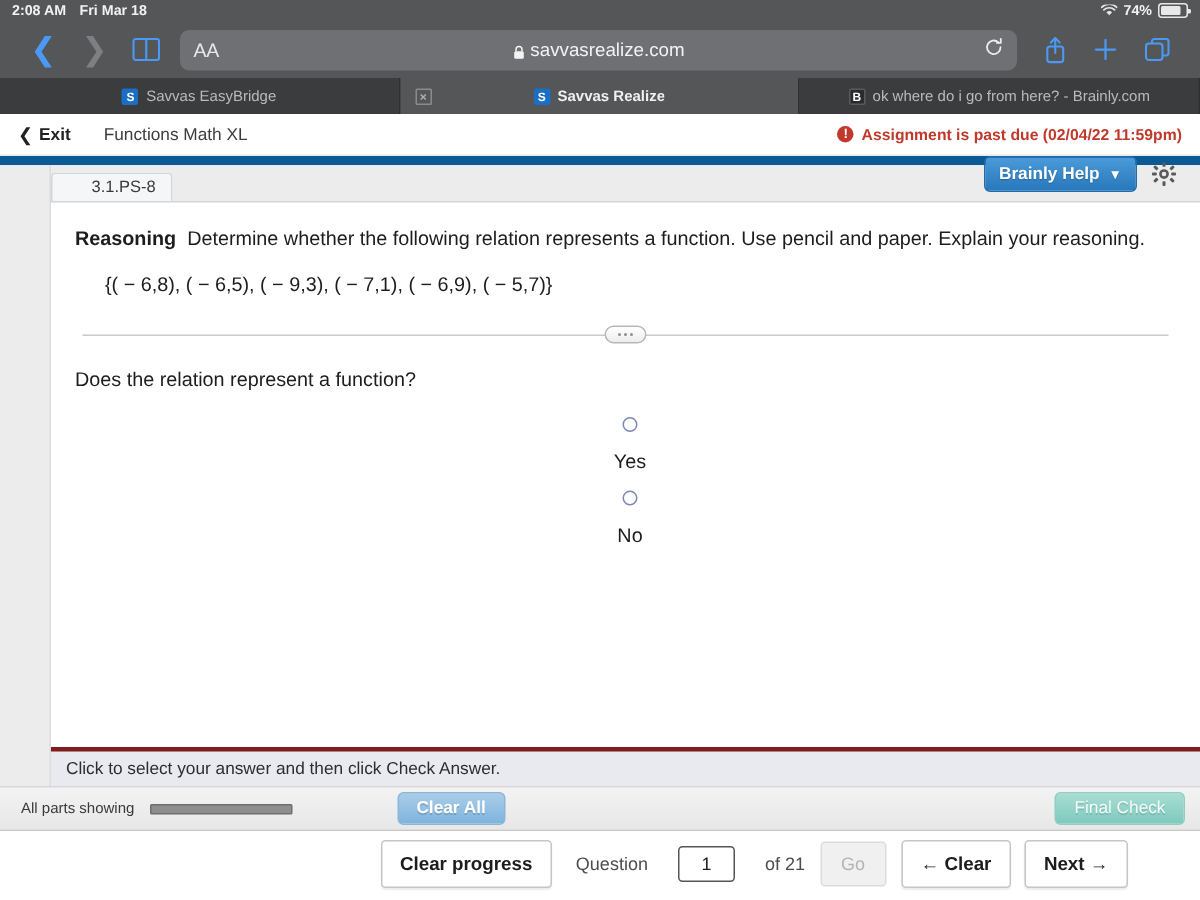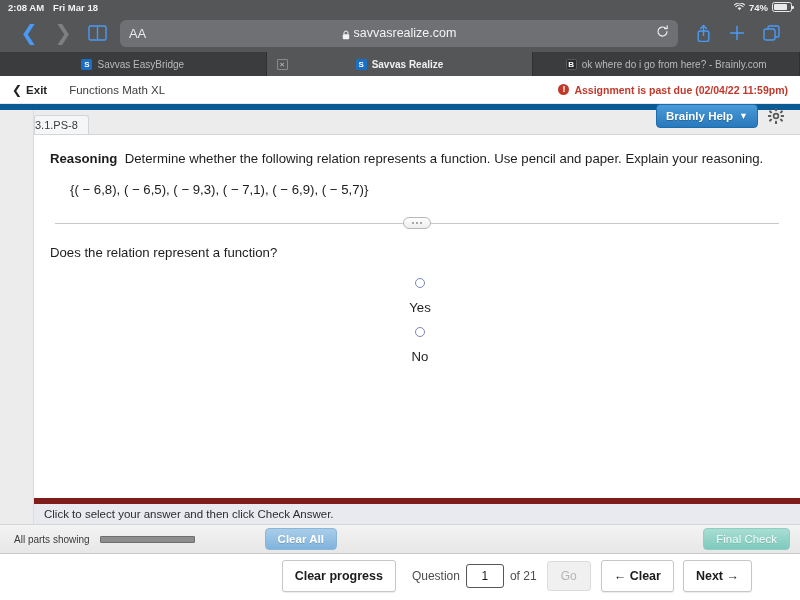--- a/index.html
+++ b/index.html
@@ -106,21 +106,21 @@
 
   
   .workspace { background: #ececec; height: 414px; position: relative; display:flex; }
   .leftrail { width: 34px; background: #ececec; flex: none; border-right: 1px solid #dcdcdc;}
   .panel { flex: 1; background:#ffffff; display:flex; flex-direction: column; position: relative; }
 
   .qtabrow { height: 24px; background: #ececec; display: flex; align-items: flex-end; }
   .qtab {
     background: #f4f6f8; border: 1px solid #d3d6d9; border-bottom: none;
     border-radius: 3px 3px 0 0; font-size: 11px; color: #3a3a3a;
-    padding: 3px 10px 3px 0; margin-left: 0px;
+    padding: 3px 10px 3px 26px; margin-left: 0px;
   }
   .qtabrow-fill { flex:1; }
 
   .qbody { flex: 1; background: #fff; border-top: 1px solid #d3d6d9; padding: 14px 16px 0 16px; overflow:hidden;}
 
   .qtext { font-size: 13.2px; color: #1d1d1d; line-height: 1.45; }
   .qtext b { font-weight: bold; }
   .relation { font-size: 13.2px; color: #1d1d1d; margin: 14px 0 0 20px; }
 
   .divider { margin: 20px 0 0 0; position: relative; height: 12px; }
@@ -137,21 +137,21 @@
 
   .choices { margin-top: 18px; }
   .choice { display: flex; align-items: center; gap: 12px; margin-bottom: 12px; padding-left: 6px; flex-direction: column;}
   .radio {
     width: 10px; height: 10px; border: 1.3px solid #7b87b5; border-radius: 50%;
     background: #fff; flex: none;
   }
   .choice-label { font-size: 13.2px; color: #1d1d1d; }
 
   .hintbar {
-    height: 26px; background: #e8eaf0; border-top: 6px solid #7f1d1d;
+    height: 26px; background: #e8eaf0; border-top: 3px solid #7f1d1d;
     display:flex; align-items:center; padding: 0 10px;
     font-size: 11.5px; color: #2d2d2d;
   }
 
   
   .actionbar {
     height: 30px; background: linear-gradient(#f3f3f3,#e7e7e7);
     border-top: 1px solid #d6d6d6; border-bottom: 1px solid #c9c9c9;
     display: flex; align-items: center; padding: 0 8px; gap: 10px;
   }
@@ -176,21 +176,21 @@
   
   .bottomnav {
     height: 44px; background: #ffffff; display: flex; align-items: center;
     justify-content: flex-end; padding-right: 48px; gap: 0;
   }
   .nbtn {
     background: #fff; border: 1px solid #c6c6c6; border-radius: 3px;
     font-size: 12.5px; color: #1c1c1c; padding: 8px 12px; font-weight: bold;
     box-shadow: 0 1px 1px rgba(0,0,0,.08);
   }
-  .qnum { display:flex; align-items:center; gap: 6px; margin: 4px 10px; }
+  .qnum { display:flex; align-items:center; gap: 20px; margin: 4px 10px; }
   .qnum-label { font-size: 12px; color: #4d4d4d; }
   .qnum-input {
     width: 38px; height: 24px; border: 1px solid #555; border-radius: 3px;
     text-align: center; font-size: 12px; color: #1c1c1c;
     font-family: "Liberation Sans", sans-serif; background:#fff;
   }
   .qnum-of { font-size: 12px; color: #4d4d4d; }
   .btn-go {
     background: #f0f0f0; border: 1px solid #dcdcdc; border-radius: 3px;
     color: #b4b4b4; font-size: 12px; padding: 7px 13px; margin-right: 10px;

